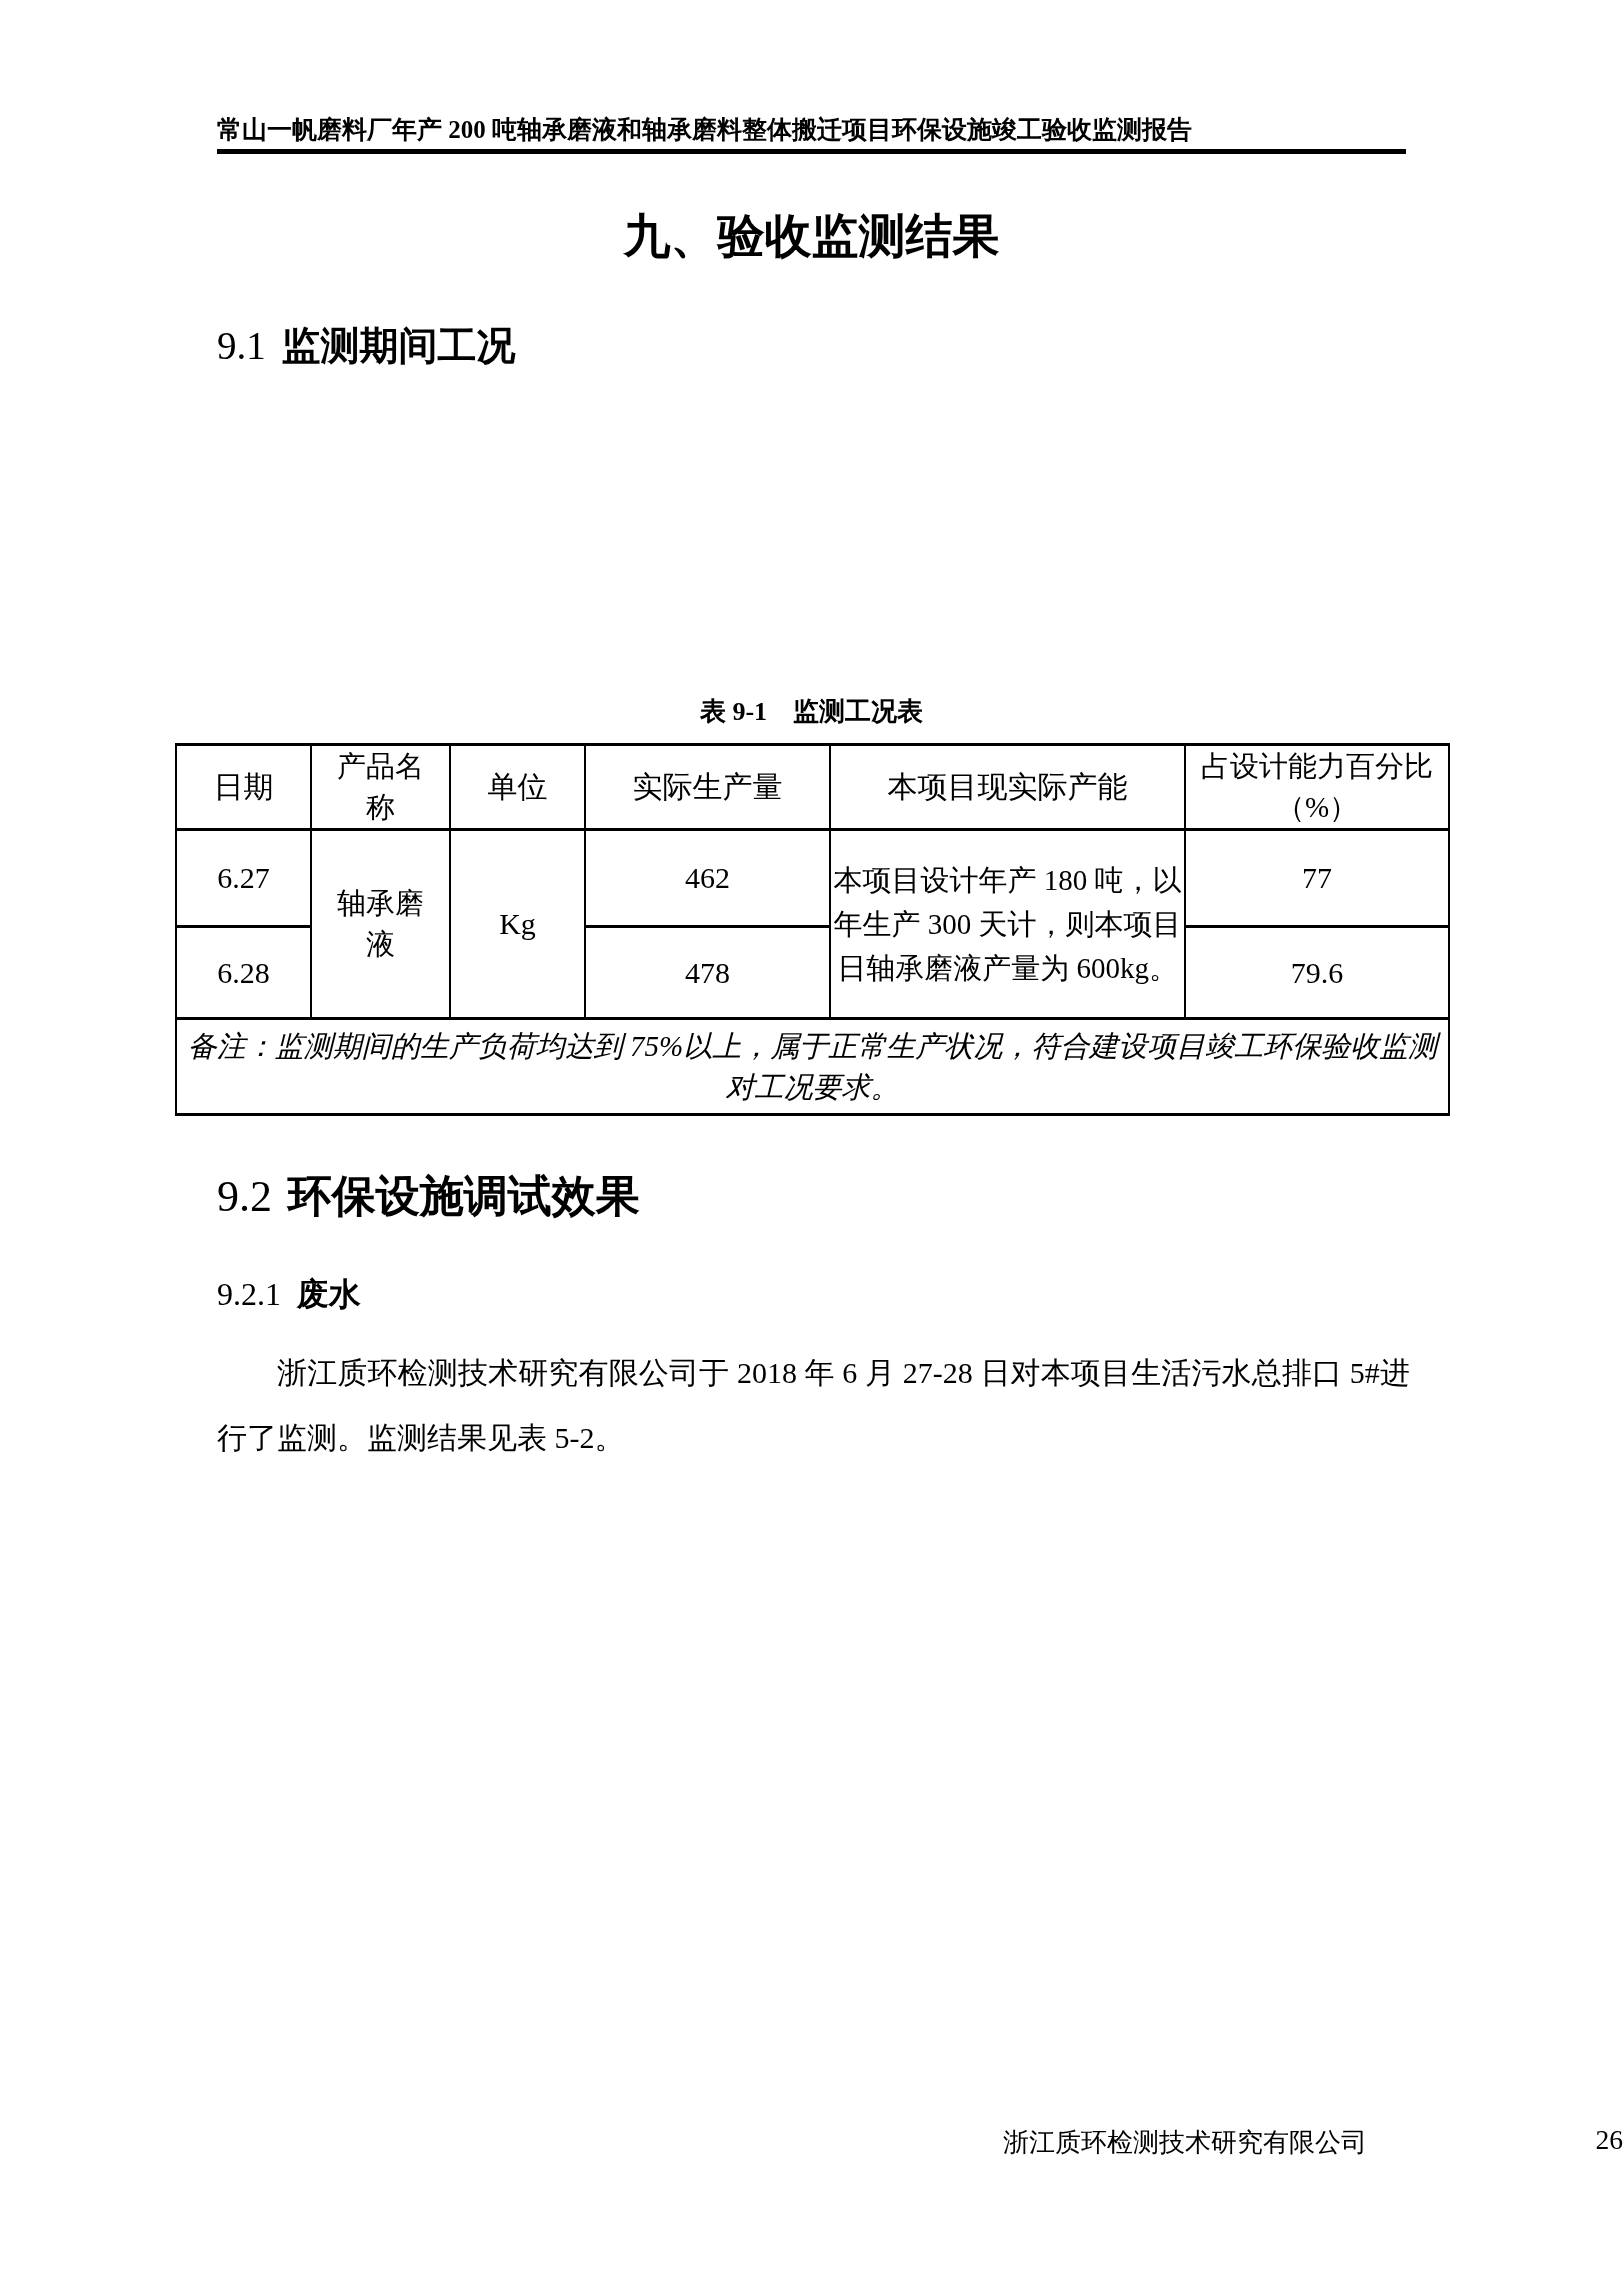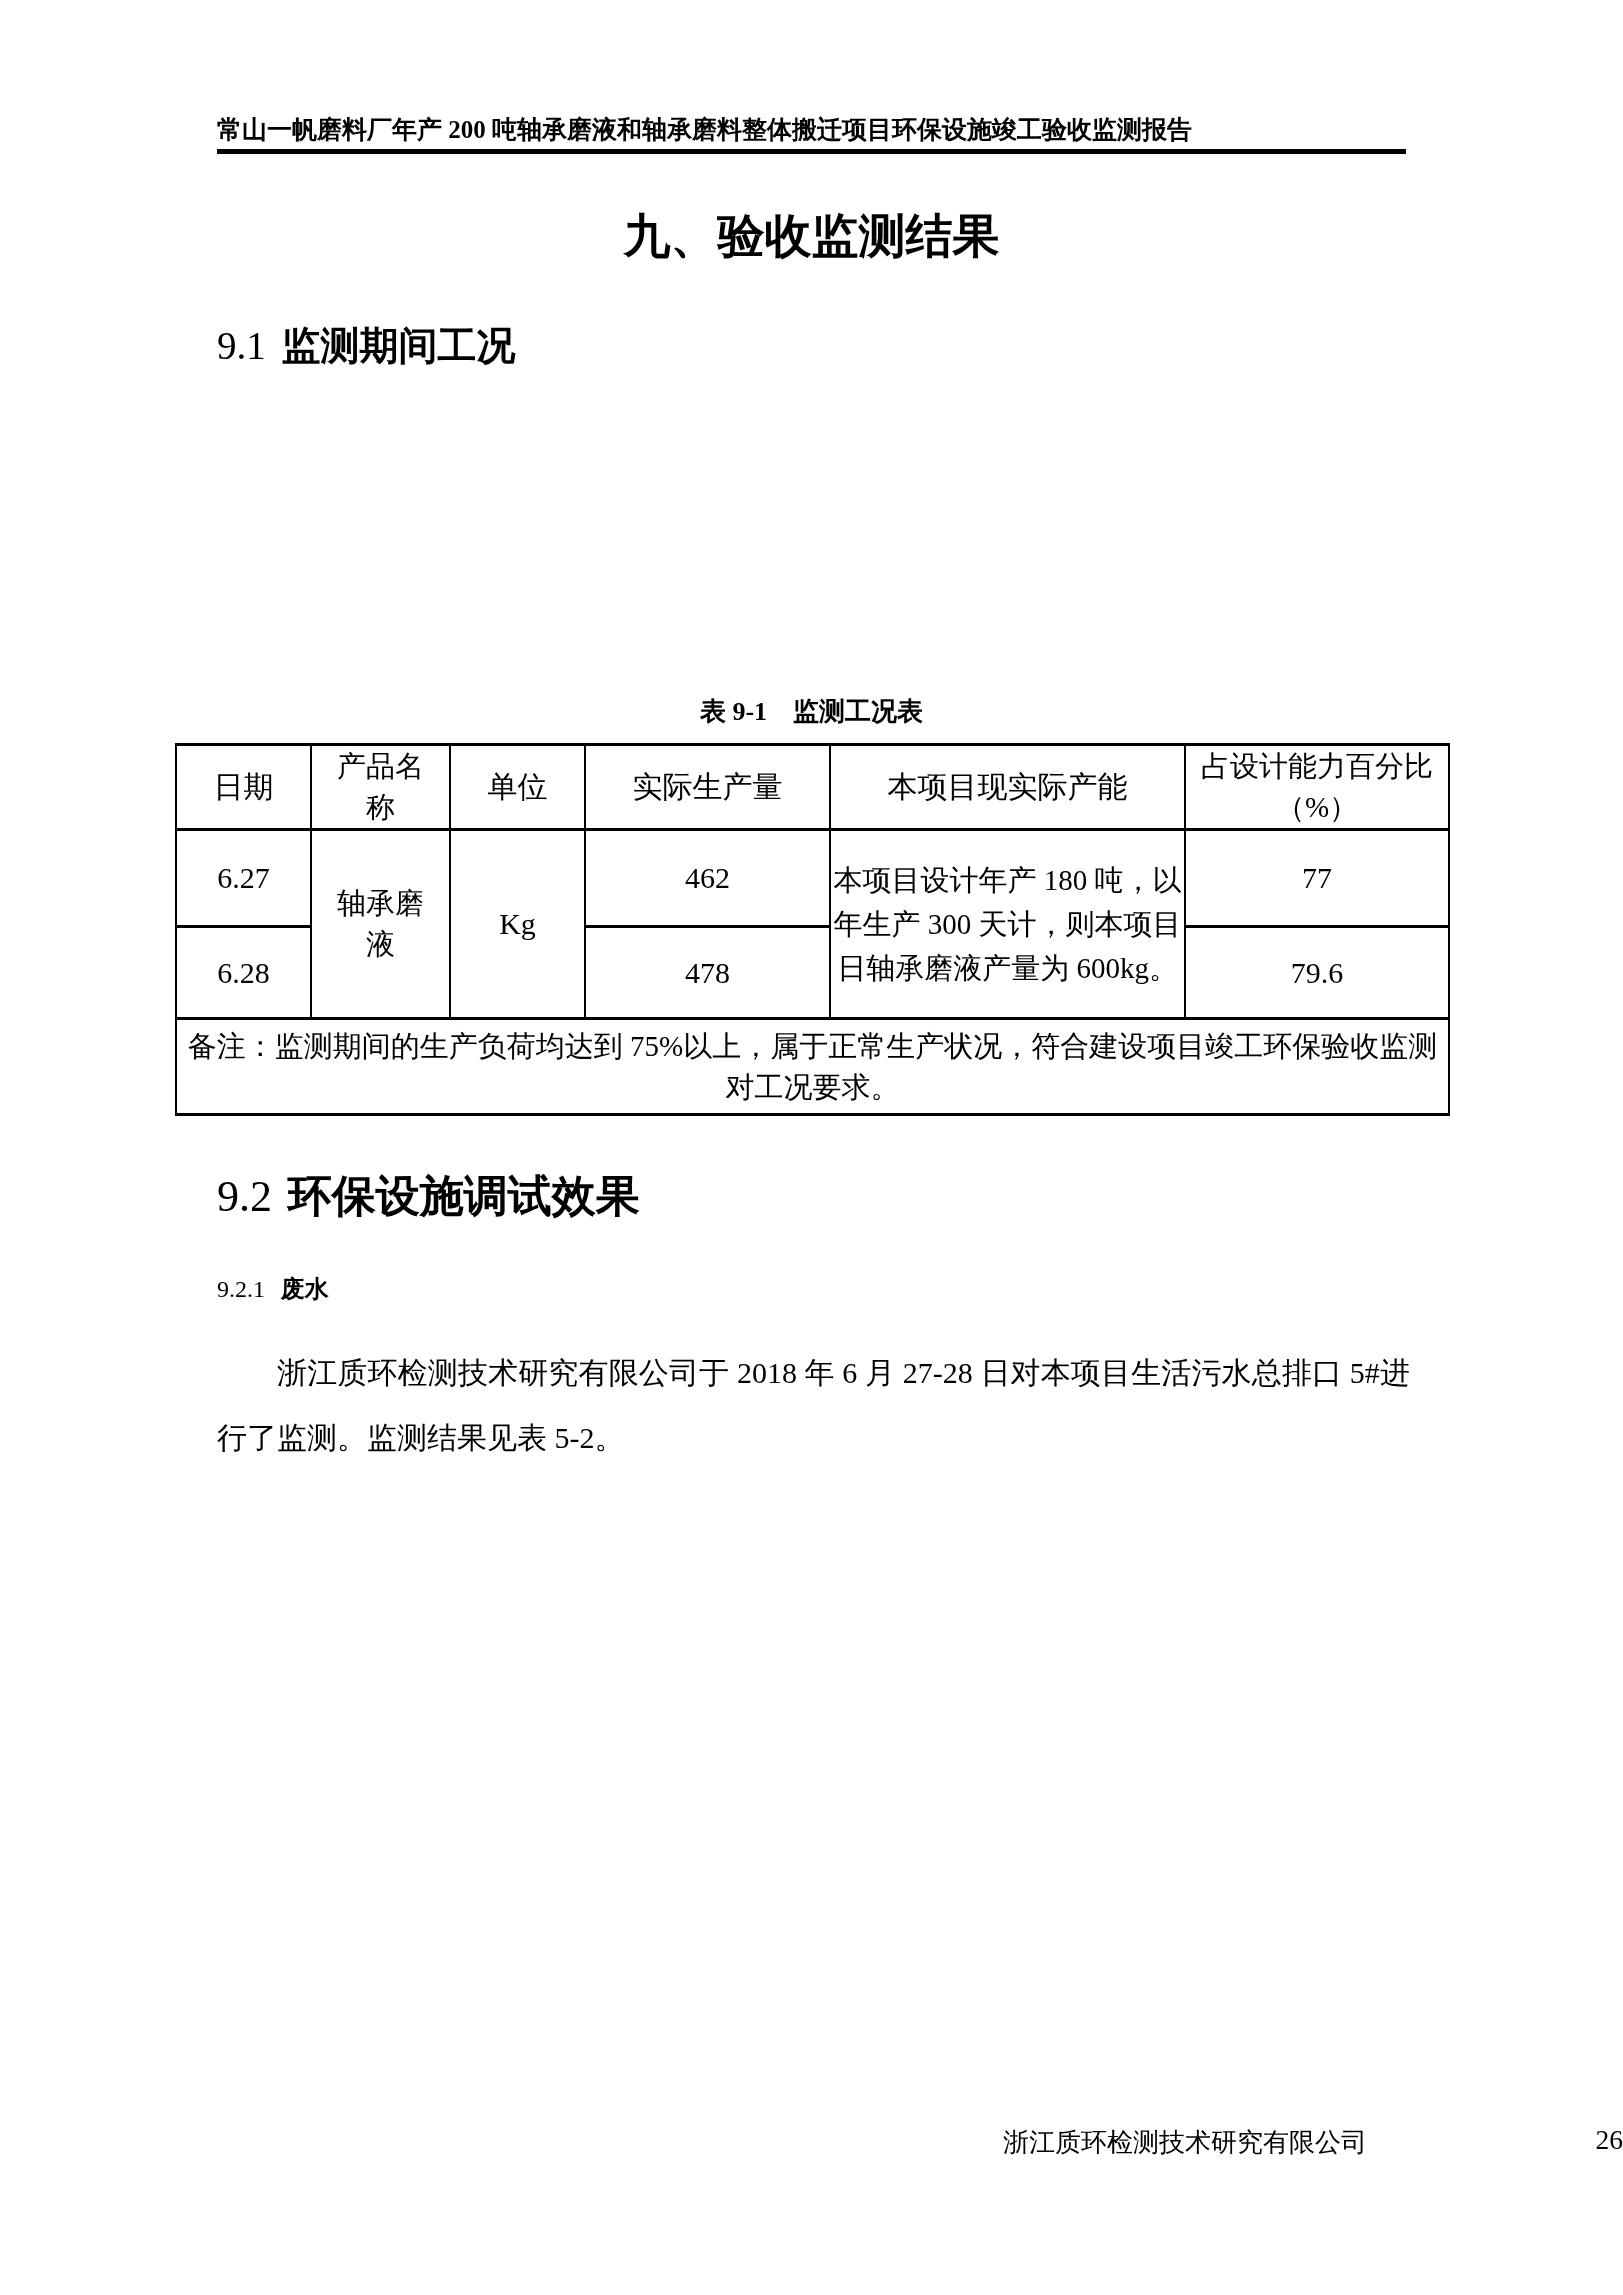--- a/index.html
+++ b/index.html
@@ -30,21 +30,21 @@
     position:absolute;left:217px;
     font-family:"Liberation Sans","DejaVu Sans",sans-serif;
     font-weight:bold;white-space:nowrap;
   }
   .sec-num{
     font-family:"Liberation Serif","DejaVu Serif",serif;
     font-weight:normal;margin-right:15.7px;margin-top:8px;
   }
   #h91{top:319px;font-size:39px;}
   #h92{top:1167px;font-size:44px;}
-  #h921{top:1273px;font-size:24px;}
+  #h921{top:1273px;font-size:32px;}
   
   .para{
     position:absolute;left:217px;right:213px;
     font-size:30px;line-height:65px;
     text-align:justify;text-indent:60px;
   }
   #para1{top:412px;}
   #para2{top:1340px;}
   
   .tbl-caption{
@@ -68,21 +68,21 @@
   .row-d1{height:97px;}
   .row-d2{height:92px;}
   .row-note{height:96px;}
   .pre{white-space:pre-line;line-height:41px;font-size:29px;}
   .capacity-cell{
     text-align:justify;padding:5.2px 14.4px;
     font-size:29px;line-height:44px;
   }
   .note-cell{
     text-align:left;padding:5.2px 10.5px;
-    font-size:29px;line-height:41px;
+    font-size:29px;line-height:41px;font-style:italic;
   }
   
   .footer-page{
     position:absolute;left:0;right:0;top:2124px;
     text-align:right;font-size:27.5px;
   }
   .footer-company{
     position:absolute;top:2125px;right:256px;
     font-size:26px;white-space:nowrap;
   }

